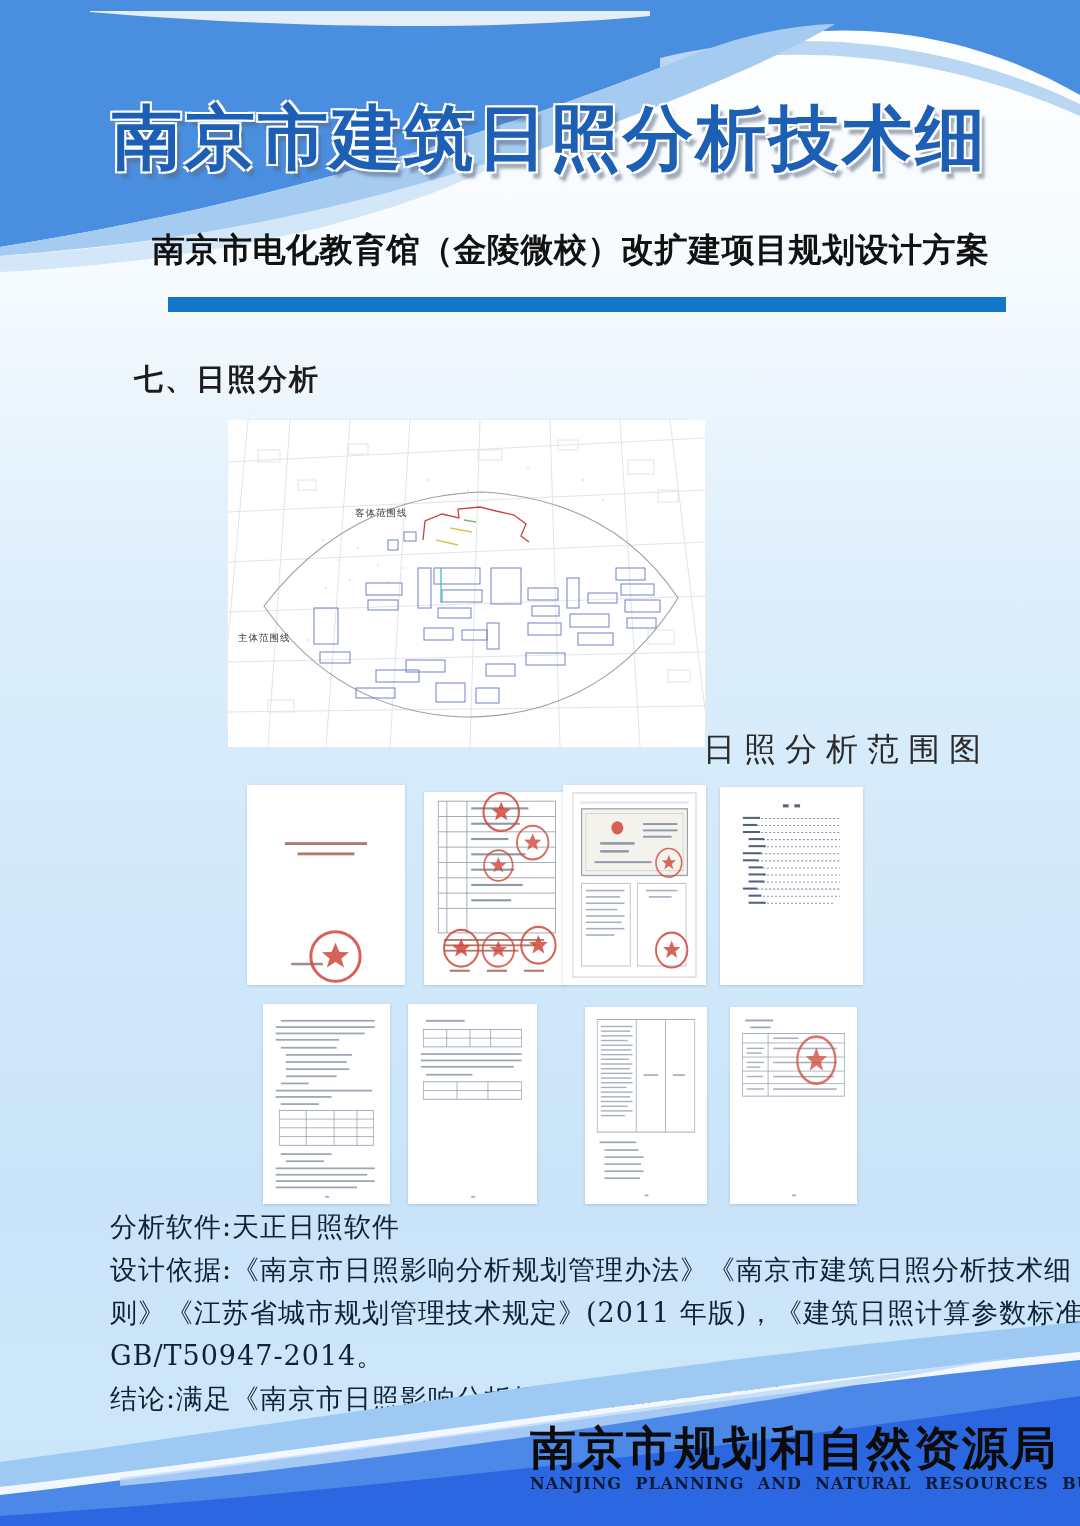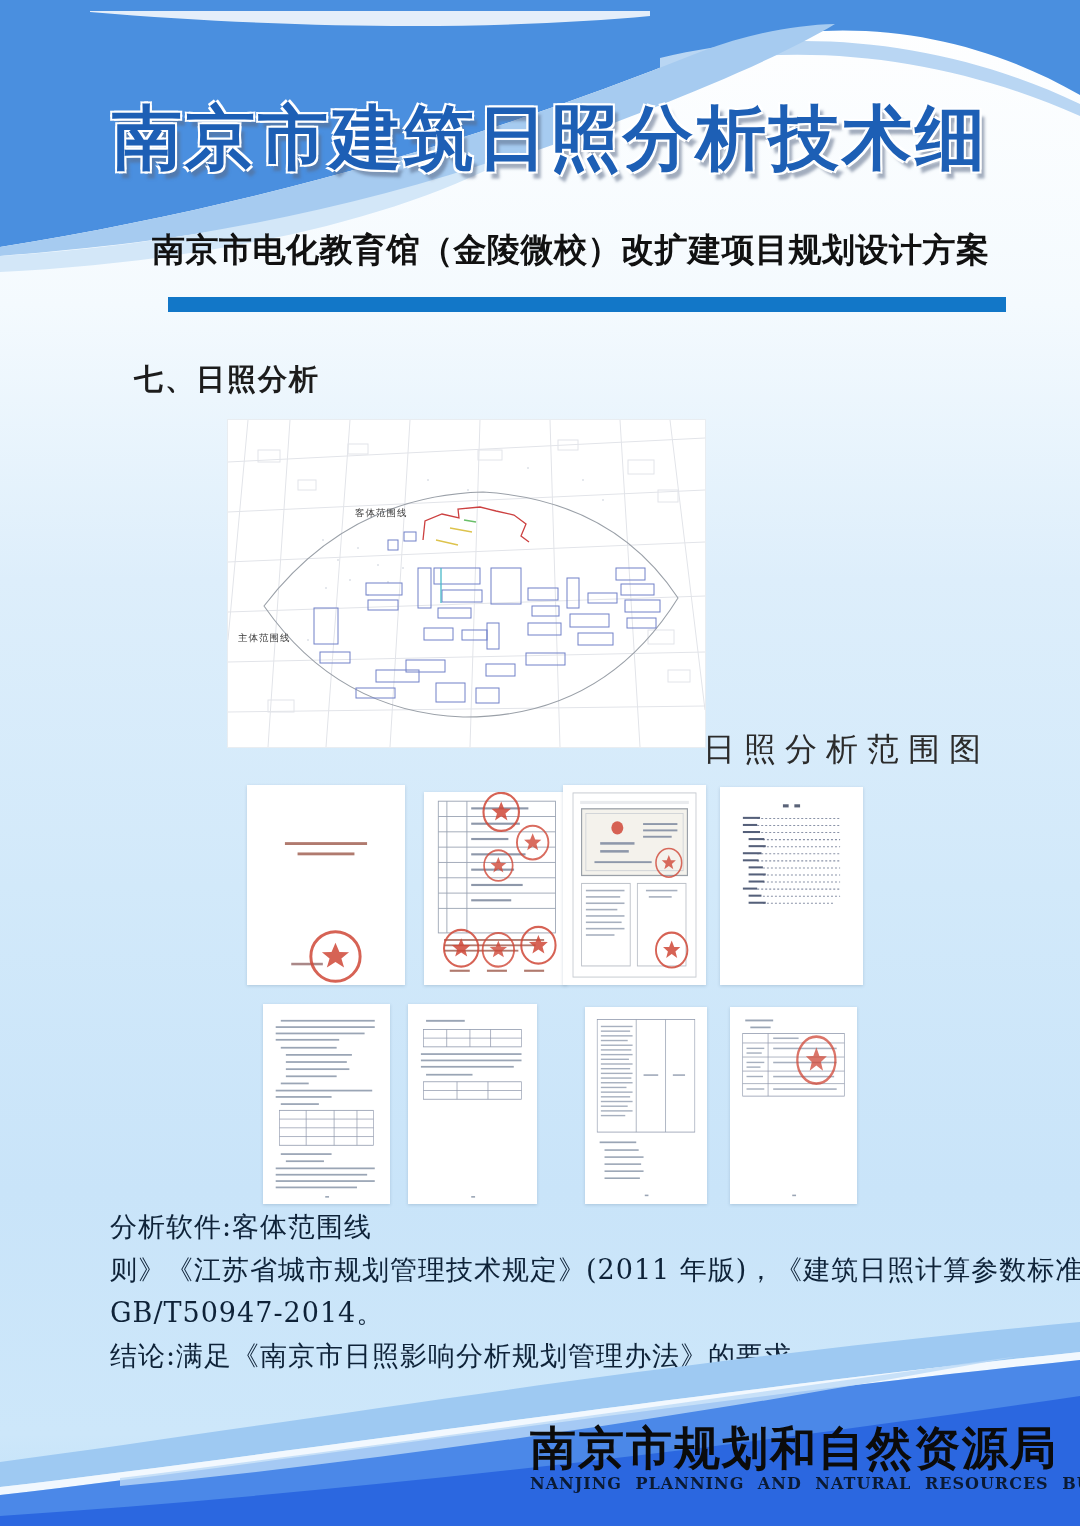--- a/index.html
+++ b/index.html
@@ -10,21 +10,21 @@
   .hdr-svg{position:absolute;left:0;top:0;}
   .main-title{position:absolute;left:110px;top:92px;width:880px;text-align:center;
     font-size:70px;font-weight:900;letter-spacing:3px;color:#1d5fb5;white-space:nowrap;
     text-shadow:-2px -2px 0 #fff,2px -2px 0 #fff,-2px 2px 0 #fff,2px 2px 0 #fff,
                  5px 7px 3px rgba(90,105,135,.55);}
   .sub-title{position:absolute;left:152px;top:228px;width:845px;
     font-size:33px;font-weight:800;color:#111;white-space:nowrap;letter-spacing:.5px;}
   .divider{position:absolute;left:168px;top:297px;width:838px;height:15px;background:#1277c8;}
   .section-heading{position:absolute;left:134px;top:360px;font-size:29px;font-weight:800;color:#1c1c1c;letter-spacing:2px;text-align:right;}
   .map-panel{position:absolute;left:228px;top:420px;width:477px;height:327px;background:#fff;
-    box-shadow:0 0 0 1px #e9edf1;}
+    box-shadow:0 0 0 1px #e9edf1;border-radius:23px;}
   .map-caption{position:absolute;left:703px;top:728px;font-family:"DejaVu Serif",serif;
     font-size:32px;color:#2b2b2b;letter-spacing:9px;white-space:nowrap;}
   .doc{position:absolute;background:#fff;box-shadow:0 1px 3px rgba(80,110,140,.25);}
   .doc svg{width:100%;height:100%;}
   .notes{position:absolute;left:110px;top:1205px;width:930px;font-family:"DejaVu Serif",serif;
     font-size:27px;color:#0e2238;}
   .notes .note-line{height:43px;line-height:43px;white-space:nowrap;letter-spacing:1px;}
   .ftr-svg{position:absolute;left:0;top:1300px;}
   .footer-cn{position:absolute;left:530px;top:1418px;width:500px;text-align:center;
     font-size:46px;font-weight:900;color:#0b0b0b;letter-spacing:2px;white-space:nowrap;}
@@ -394,21 +394,22 @@
         <rect x="34" y="44" width="48" height="1"></rect>
           <rect x="34" y="52" width="50" height="1"></rect>
         <rect x="34" y="19.5" width="20" height="1"></rect>
       </g>
       <use href="#stamp" transform="translate(68,34) scale(0.75)" opacity="0.75"></use>
       <rect x="49" y="120" width="3" height="1" fill="#9aa5b5"></rect>
     </svg>
   </div>
 
   <div class="notes">
-    <div class="note-line">分析软件:客体范围线</div>
+    <div class="note-line">分析软件:天正日照软件</div>
+    <div class="note-line">设计依据:《南京市日照影响分析规划管理办法》《南京市建筑日照分析技术细</div>
     <div class="note-line">则》《江苏省城市规划管理技术规定》(2011 年版)，《建筑日照计算参数标准》</div>
     <div class="note-line">GB/T50947-2014。</div>
     <div class="note-line">结论:满足《南京市日照影响分析规划管理办法》的要求。</div>
   </div>
 
   <svg class="ftr-svg" width="1080" height="226" viewBox="0 0 1080 226">
     <path d="M0,162 C300,122 650,62 1080,22 L1080,52 C650,97 300,152 0,187 Z" fill="#9ec9f2"></path>
     <path d="M0,187 C300,152 650,97 1080,52 L1080,60 C650,105 300,160 0,195 Z" fill="#f2f8fe"></path>
     <path d="M0,195 C300,160 650,105 1080,60 L1080,226 L0,226 Z" fill="#4b88e8"></path>
     <path d="M0,226 L0,216 C350,192 700,152 1080,96 L1080,226 Z" fill="#2b67e0"></path>

